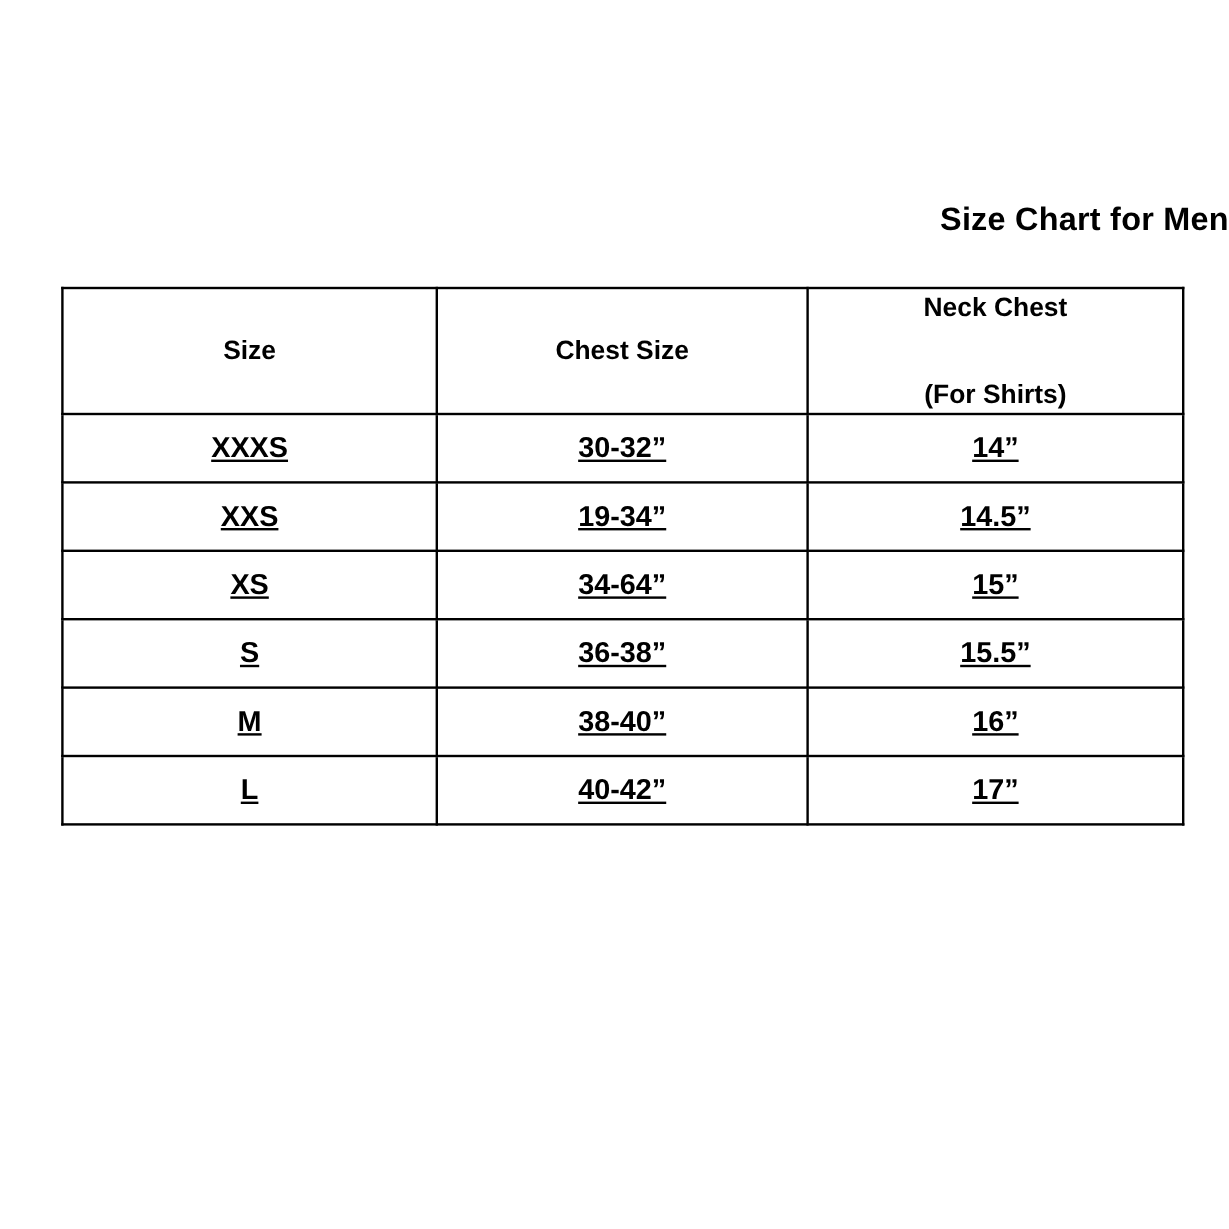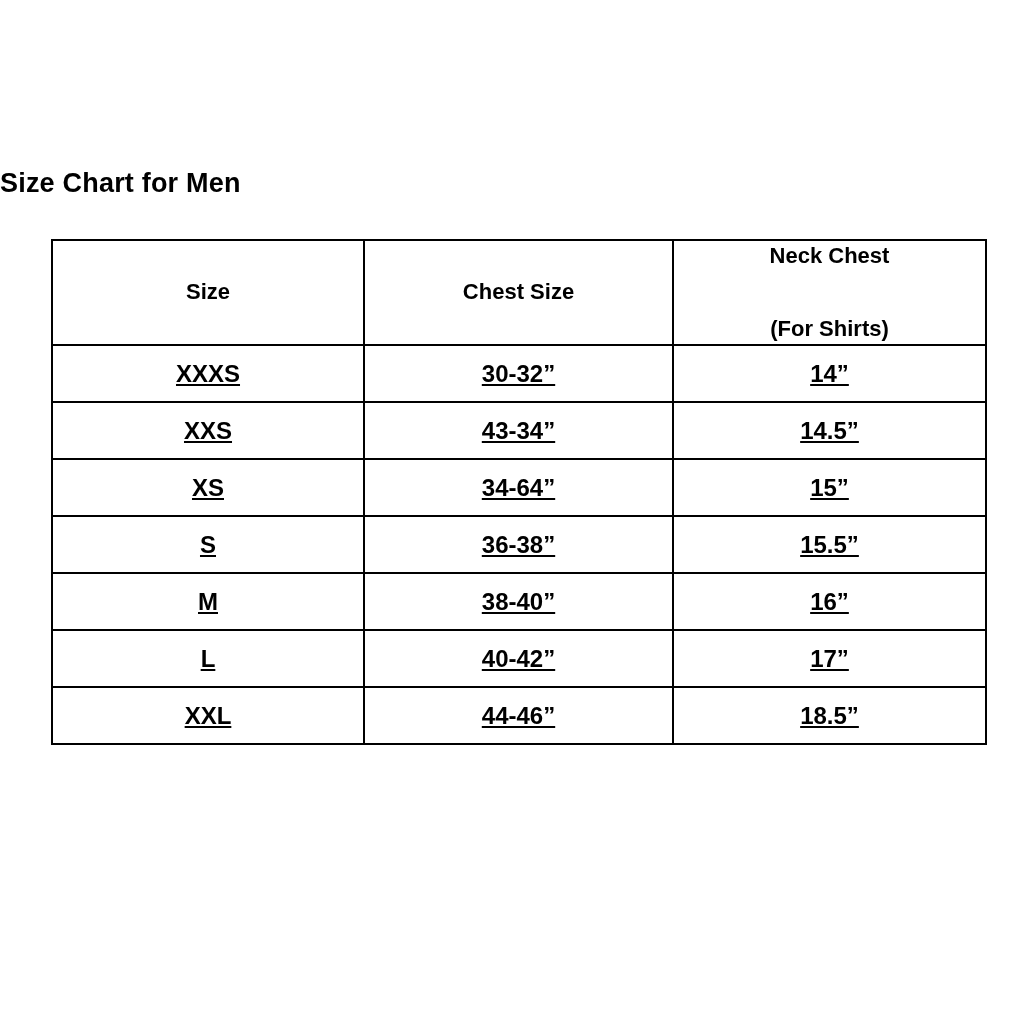--- a/index.html
+++ b/index.html
@@ -20,21 +20,21 @@
     left: 0;
     top: 0;
     width: 1024px;
     height: 1024px;
   }
   .chart-title {
     position: absolute;
     left: 0;
     top: 168px;
     width: 1024px;
-    text-align: left;
+    text-align: right;
     font-size: 27px;
     font-weight: bold;
     letter-spacing: 0.2px;
   }
   .size-table {
     position: absolute;
     left: 51px;
     top: 239px;
     width: 922px;
     border-collapse: collapse;
@@ -92,21 +92,21 @@
       </tr>
     </thead>
     <tbody>
       <tr>
         <td>XXXS</td>
         <td>30-32”</td>
         <td>14”</td>
       </tr>
       <tr>
         <td>XXS</td>
-        <td>43-34”</td>
+        <td>19-34”</td>
         <td>14.5”</td>
       </tr>
       <tr>
         <td>XS</td>
         <td>34-64”</td>
         <td>15”</td>
       </tr>
       <tr>
         <td>S</td>
         <td>36-38”</td>
@@ -115,21 +115,16 @@
       <tr>
         <td>M</td>
         <td>38-40”</td>
         <td>16”</td>
       </tr>
       <tr>
         <td>L</td>
         <td>40-42”</td>
         <td>17”</td>
       </tr>
-      <tr>
-        <td>XXL</td>
-        <td>44-46”</td>
-        <td>18.5”</td>
-      </tr>
     </tbody>
   </table>
 
 </div>
 
 </body></html>

